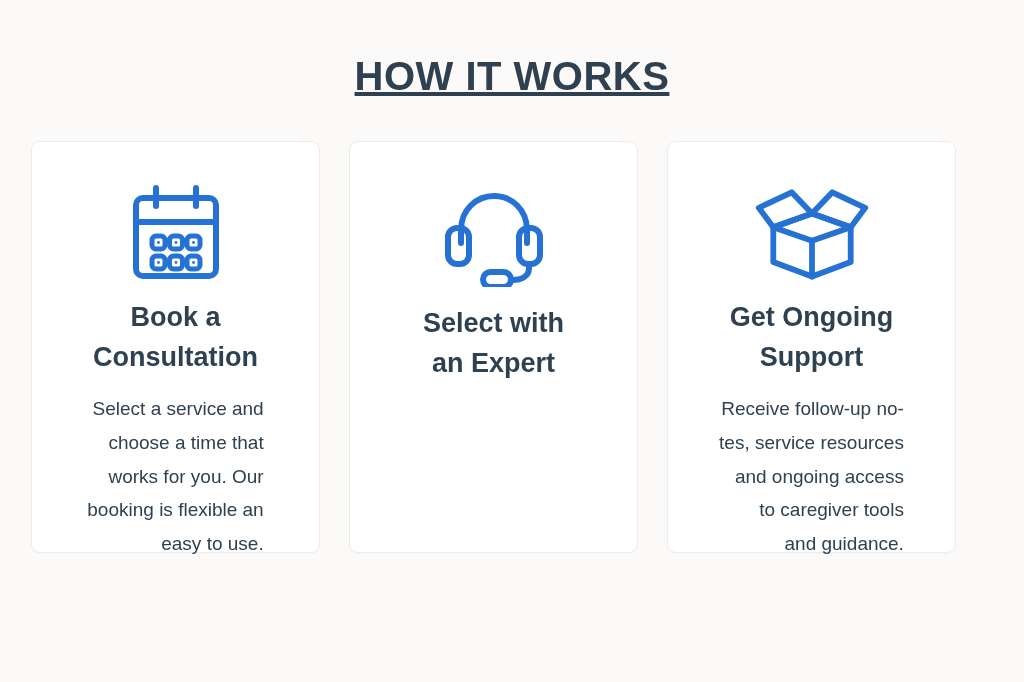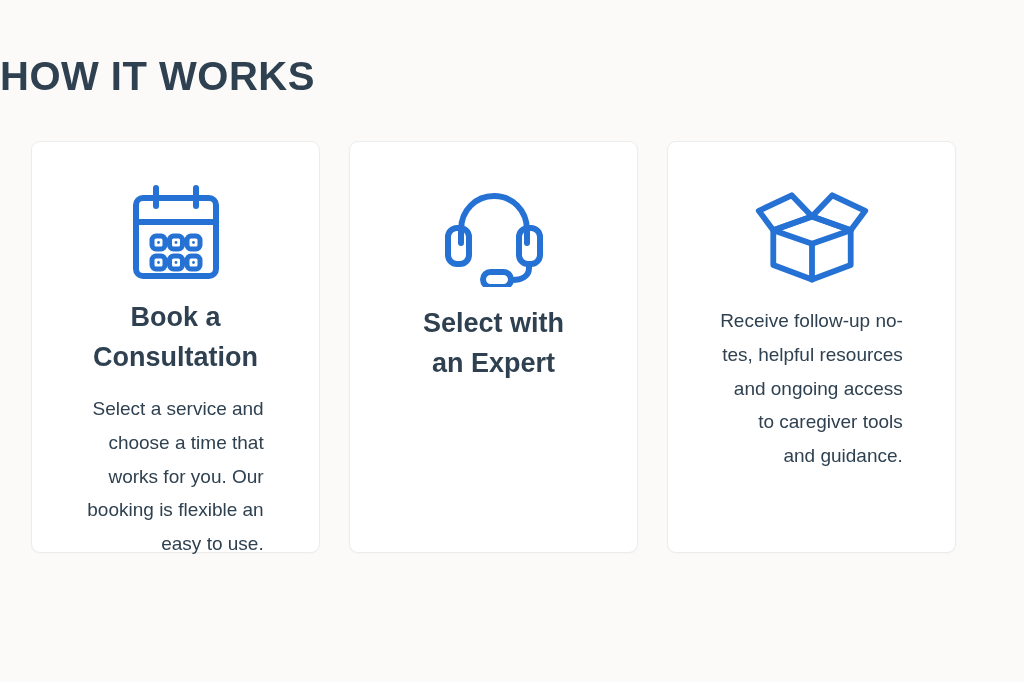--- a/index.html
+++ b/index.html
@@ -20,26 +20,27 @@
     width: 1024px;
     height: 682px;
     box-sizing: border-box;
   }
 
   .section-title {
     position: absolute;
     top: 54px;
     left: 0;
     width: 1024px;
-    text-align: left;
+    text-align: center;
     font-size: 40px;
     line-height: 1.1;
     font-weight: bold;
     letter-spacing: 0.5px;
     color: #2f4150;
+    text-decoration: underline;
   }
 
   .cards {
     position: absolute;
     top: 141px;
     left: 31px;
     width: 925px;
     display: flex;
     flex-direction: row;
     gap: 29px;
@@ -148,21 +149,23 @@
     <div class="card">
       <div class="card-icon">
         <svg width="124" height="104" viewBox="0 0 124 104" fill="none" stroke="#2572d4" stroke-width="6" stroke-linecap="round" stroke-linejoin="round">
           <path d="M22 47 L62 61 L102 47 L62 33 Z"></path>
           <path d="M22 47 L22 83 L62 98 L102 83 L102 47"></path>
           <line x1="62" y1="61" x2="62" y2="98"></line>
           <path d="M62 33 L41 11 L7 27 L22 47 Z"></path>
           <path d="M62 33 L83 11 L117 27 L102 47 Z"></path>
         </svg>
       </div>
+      <div class="card-title">Get Ongoing
+Support</div>
       <div class="card-body">Receive follow-up no-
-tes, helpful resources
+tes, service resources
 and ongoing access
 to caregiver tools
 and guidance.</div>
     </div>
 
   </div>
 </div>
 
 </body></html>

